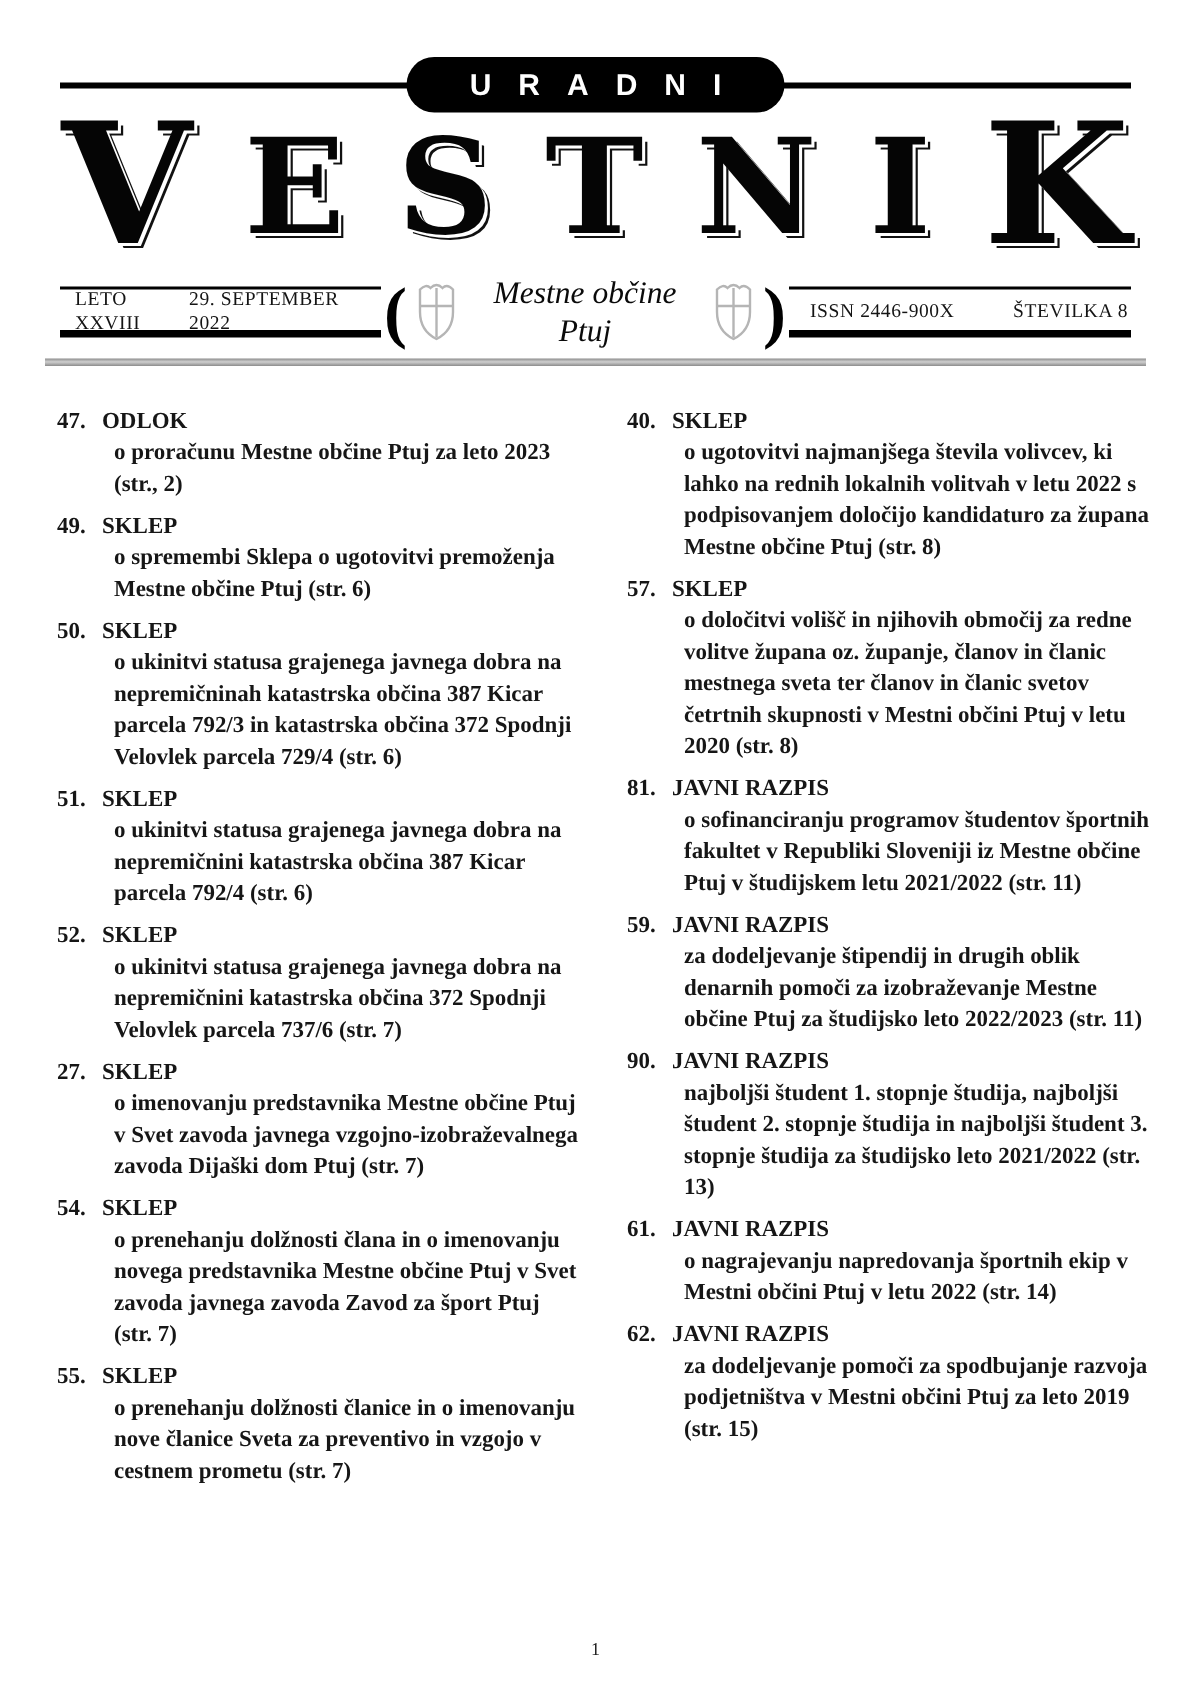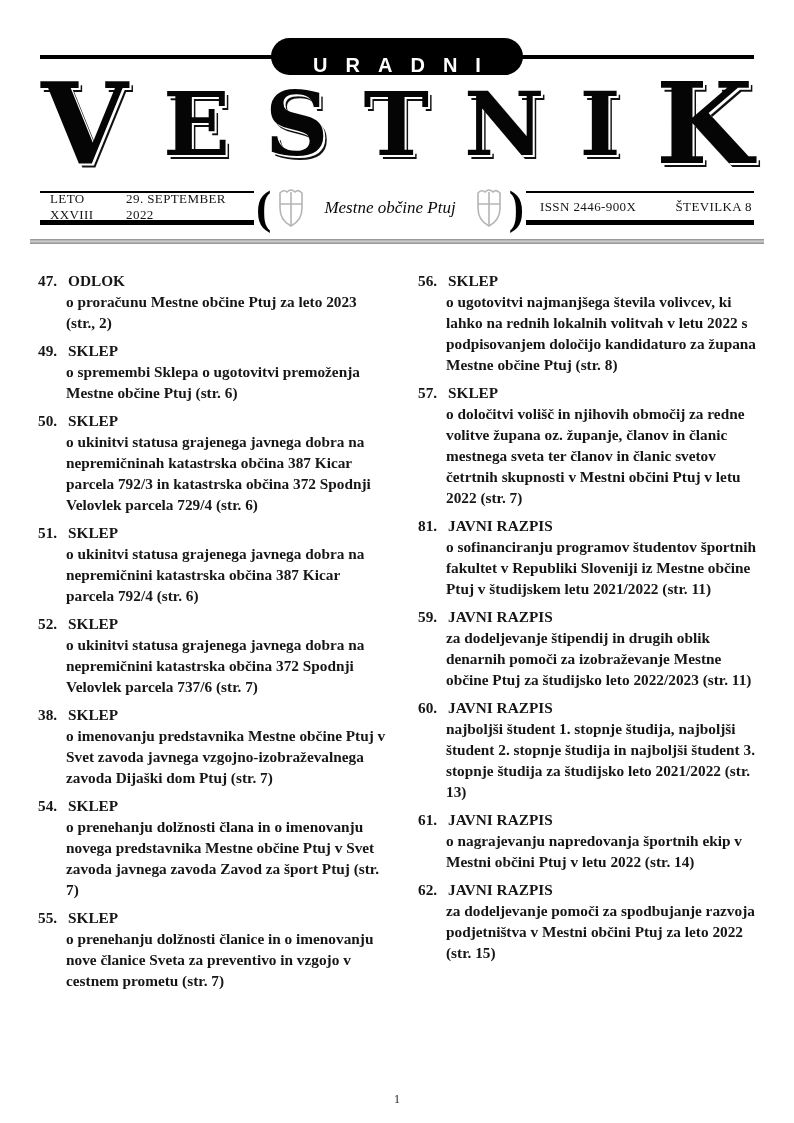--- a/index.html
+++ b/index.html
@@ -7,21 +7,21 @@
     width:794px;height:1123px;background:#ffffff;position:relative;
     font-family:"Liberation Serif", serif;color:#141414;overflow:hidden;
   }
   .masthead{padding:38px 40px 0 40px;}
   
   .toprule{position:relative;height:38px;}
   .toprule .rule-line{position:absolute;left:0;right:0;top:17px;height:4px;background:#000;}
   .kicker-pill{
     position:absolute;left:50%;top:0;transform:translateX(-50%);
     width:252px;height:37px;background:#000;border-radius:19px;
-    display:flex;align-items:flex-end;justify-content:center;
+    display:flex;align-items:center;justify-content:center;
   }
   .kicker-pill span{
     color:#fff;font-family:"Liberation Sans", sans-serif;font-weight:bold;
     font-size:20px;letter-spacing:18px;text-indent:18px;line-height:1;
   }
   
   .title-row{
     display:flex;justify-content:space-between;align-items:center;
     height:94px;margin-top:1px;padding:0 1px;
   }
@@ -38,36 +38,36 @@
     height:27px;display:flex;align-items:center;justify-content:space-between;
     padding:0 6px 0 10px;font-size:13px;letter-spacing:0.4px;
   }
   .info-box.left{flex:0 0 198px;}
   .info-box.right{flex:0 0 212px;padding:0 2px 0 14px;}
   .paren{
     font-size:46px;line-height:34px;font-weight:bold;color:#000;
     font-family:"Liberation Serif", serif;margin:0 2px;
   }
   .emblem{margin:0 4px;}
-  .muni{flex:1;text-align:center;font-style:italic;font-size:17px;color:#0a0a0a;}
+  .muni{flex:1;text-align:center;font-style:italic;font-size:21px;color:#0a0a0a;}
   
   .gray-rule{
     margin:10px 30px 0 30px;height:5px;
     background:linear-gradient(to bottom,#8c8c8c 0%,#cfcfcf 45%,#8c8c8c 100%);
   }
   
   .toc{
     display:grid;grid-template-columns:1fr 1fr;column-gap:32px;
     padding:26px 28px 0 38px;
     font-weight:bold;font-size:15.3px;line-height:21px;color:#161616;
   }
   .toc-item{margin-bottom:7px;}
   .toc-head{display:flex;}
   .toc-num{flex:0 0 30px;}
-  .toc-desc{margin-left:28px;}
+  .toc-desc{margin-left:38px;}
   
   .footer{
     position:absolute;left:0;right:0;bottom:16px;text-align:center;
     font-size:12px;color:#222;
   }
 </style>
 </head>
 <body>
 
 <div class="masthead">
@@ -145,21 +145,21 @@
     </div>
     <div class="toc-item">
       <div class="toc-head">
           <span class="toc-num">52.</span>
           <span class="toc-type">SKLEP</span>
         </div>
       <div class="toc-desc">o ukinitvi statusa grajenega javnega dobra na nepremičnini katastrska občina 372 Spodnji Velovlek parcela 737/6 (str. 7)</div>
     </div>
     <div class="toc-item">
       <div class="toc-head">
-          <span class="toc-num">38.</span>
+          <span class="toc-num">27.</span>
           <span class="toc-type">SKLEP</span>
         </div>
       <div class="toc-desc">o imenovanju predstavnika Mestne občine Ptuj v Svet zavoda javnega vzgojno-izobraževalnega zavoda Dijaški dom Ptuj (str. 7)</div>
     </div>
     <div class="toc-item">
       <div class="toc-head">
           <span class="toc-num">54.</span>
           <span class="toc-type">SKLEP</span>
         </div>
       <div class="toc-desc">o prenehanju dolžnosti člana in o imenovanju novega predstavnika Mestne občine Ptuj v Svet zavoda javnega zavoda Zavod za šport Ptuj (str. 7)</div>
@@ -169,65 +169,65 @@
           <span class="toc-num">55.</span>
           <span class="toc-type">SKLEP</span>
         </div>
       <div class="toc-desc">o prenehanju dolžnosti članice in o imenovanju nove članice Sveta za preventivo in vzgojo v cestnem prometu (str. 7)</div>
     </div>
   </div>
 
   <div class="toc-col">
     <div class="toc-item">
       <div class="toc-head">
-          <span class="toc-num">56.</span>
+          <span class="toc-num">40.</span>
           <span class="toc-type">SKLEP</span>
         </div>
       <div class="toc-desc">o ugotovitvi najmanjšega števila volivcev, ki lahko na rednih lokalnih volitvah v letu 2022 s podpisovanjem določijo kandidaturo za župana Mestne občine Ptuj (str. 8)</div>
     </div>
     <div class="toc-item">
       <div class="toc-head">
           <span class="toc-num">57.</span>
           <span class="toc-type">SKLEP</span>
         </div>
-      <div class="toc-desc">o določitvi volišč in njihovih območij za redne volitve župana oz. županje, članov in članic mestnega sveta ter članov in članic svetov četrtnih skupnosti v Mestni občini Ptuj v letu 2022 (str. 7)</div>
+      <div class="toc-desc">o določitvi volišč in njihovih območij za redne volitve župana oz. županje, članov in članic mestnega sveta ter članov in članic svetov četrtnih skupnosti v Mestni občini Ptuj v letu 2020 (str. 8)</div>
     </div>
     <div class="toc-item">
       <div class="toc-head">
           <span class="toc-num">81.</span>
           <span class="toc-type">JAVNI RAZPIS</span>
         </div>
       <div class="toc-desc">o sofinanciranju programov študentov športnih fakultet v Republiki Sloveniji iz Mestne občine Ptuj v študijskem letu 2021/2022 (str. 11)</div>
     </div>
     <div class="toc-item">
       <div class="toc-head">
           <span class="toc-num">59.</span>
           <span class="toc-type">JAVNI RAZPIS</span>
         </div>
       <div class="toc-desc">za dodeljevanje štipendij in drugih oblik denarnih pomoči za izobraževanje Mestne občine Ptuj za študijsko leto 2022/2023 (str. 11)</div>
     </div>
     <div class="toc-item">
       <div class="toc-head">
-          <span class="toc-num">60.</span>
+          <span class="toc-num">90.</span>
           <span class="toc-type">JAVNI RAZPIS</span>
         </div>
       <div class="toc-desc">najboljši študent 1. stopnje študija, najboljši študent 2. stopnje študija in najboljši študent 3. stopnje študija za študijsko leto 2021/2022 (str. 13)</div>
     </div>
     <div class="toc-item">
       <div class="toc-head">
           <span class="toc-num">61.</span>
           <span class="toc-type">JAVNI RAZPIS</span>
         </div>
       <div class="toc-desc">o nagrajevanju napredovanja športnih ekip v Mestni občini Ptuj v letu 2022 (str. 14)</div>
     </div>
     <div class="toc-item">
       <div class="toc-head">
           <span class="toc-num">62.</span>
           <span class="toc-type">JAVNI RAZPIS</span>
         </div>
-      <div class="toc-desc">za dodeljevanje pomoči za spodbujanje razvoja podjetništva v Mestni občini Ptuj za leto 2022 (str. 15)</div>
+      <div class="toc-desc">za dodeljevanje pomoči za spodbujanje razvoja podjetništva v Mestni občini Ptuj za leto 2019 (str. 15)</div>
     </div>
   </div>
 </div>
 
 <div class="footer">
   <span>1</span>
 </div>
 
 </body></html>

